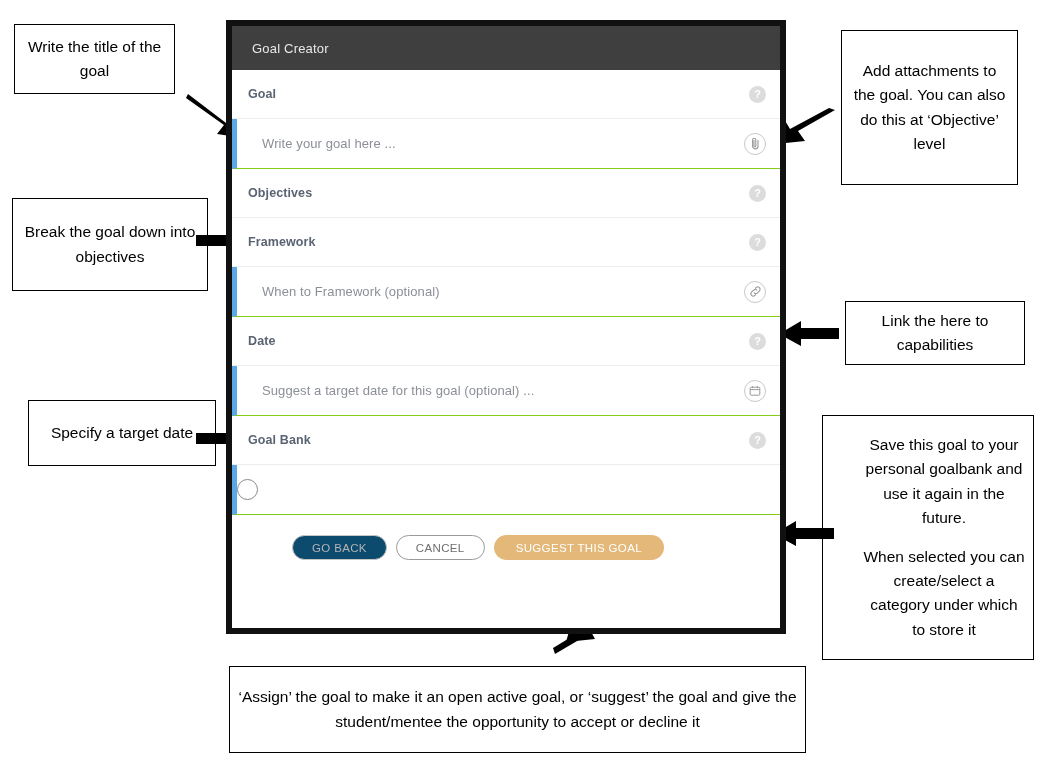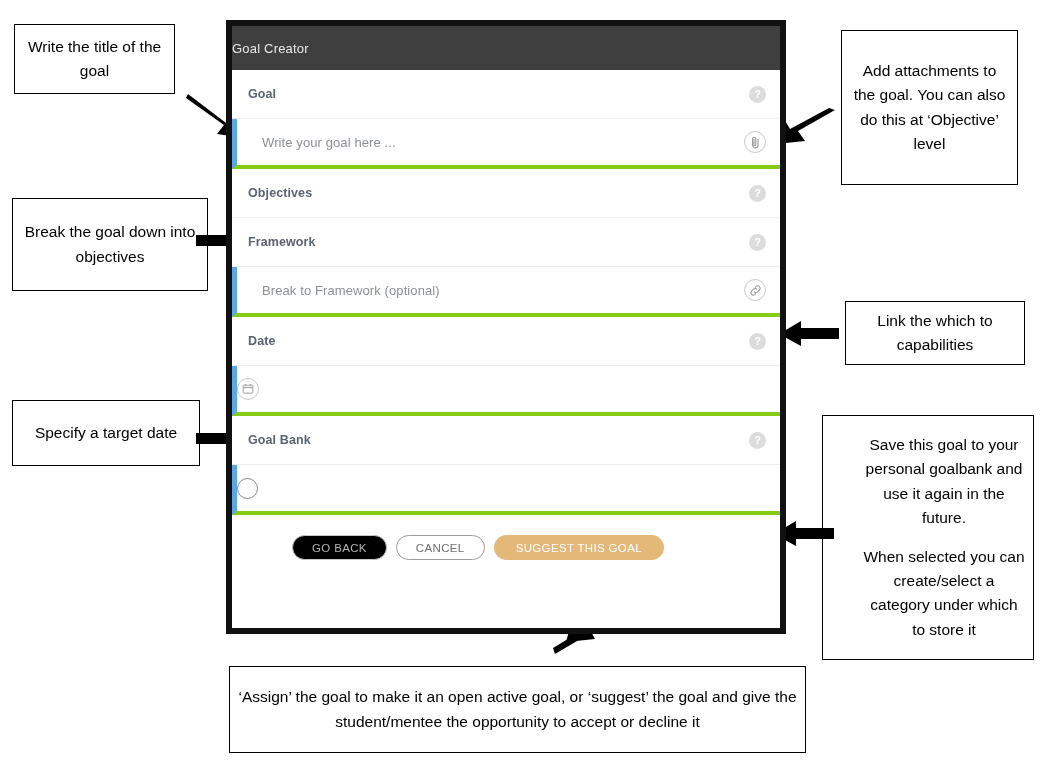--- a/index.html
+++ b/index.html
@@ -57,21 +57,21 @@
     height: 100%;
     background: #ffffff;
     overflow: hidden;
     position: relative;
   }
   .titlebar {
     height: 44px;
     background: #3f3f3f;
     display: flex;
     align-items: center;
-    padding-left: 0;
+    padding-left: 20px;
     box-sizing: border-box;
   }
   .titlebar-text {
     color: #e9e9e9;
     font-size: 13px;
     letter-spacing: 0.2px;
   }
 
   
   .form-body {
@@ -92,21 +92,21 @@
     color: #5a6472;
     letter-spacing: 0.1px;
   }
   .field-row {
     height: 50px;
     display: flex;
     align-items: center;
     justify-content: space-between;
     padding: 0 14px 0 0;
     box-sizing: border-box;
-    border-bottom: 4px solid #84cc16;
+    border-bottom: 1px solid #84cc16;
     border-left: 5px solid #5ba7e8;
     position: relative;
   }
   .field-placeholder {
     font-size: 13px;
     color: #8b8f96;
     padding-left: 25px;
     letter-spacing: 0.1px;
   }
 
@@ -163,21 +163,21 @@
     align-items: center;
     justify-content: center;
     font-size: 11.5px;
     letter-spacing: 0.35px;
     box-sizing: border-box;
     cursor: pointer;
     white-space: nowrap;
   }
   .btn-ghost {
     border: 1px solid #c6c6c6;
-    background: #000000;
+    background: #0c4a6e;
     color: #b4b4b4;
     padding: 8px 19px;
   }
   .btn-ghost-dark {
     border: 1px solid #9b9b9b;
     background: #ffffff;
     color: #6f6f6f;
     padding: 0 19px;
   }
   .btn-gold {
@@ -191,30 +191,30 @@
 <body>
 
 <div class="callout" style="left:14px; top:24px; width:161px; height:70px;">
   <p>Write the title of the goal</p>
 </div>
 
 <div class="callout" style="left:12px; top:198px; width:196px; height:93px;">
   <p>Break the goal down into objectives</p>
 </div>
 
-<div class="callout" style="left:12px; top:400px; width:188px; height:66px;">
+<div class="callout" style="left:28px; top:400px; width:188px; height:66px;">
   <p>Specify a target date</p>
 </div>
 
 <div class="callout" style="left:841px; top:30px; width:177px; height:155px;">
   <p>Add attachments to the goal. You can also do this at ‘Objective’ level</p>
 </div>
 
 <div class="callout" style="left:845px; top:301px; width:180px; height:64px;">
-  <p>Link the which to capabilities</p>
+  <p>Link the here to capabilities</p>
 </div>
 
 <div class="callout" style="left:822px; top:415px; width:212px; height:245px;padding-left:40px;">
   <p>Save this goal to your personal goalbank and use it again in the future.</p>
   <p>When selected you can create/select a category under which to store it</p>
 </div>
 
 <div class="callout" style="left:229px; top:666px; width:577px; height:87px; font-size:15.5px;">
   <p>‘Assign’ the goal to make it an open active goal, or ‘suggest’ the goal and give the student/mentee the opportunity to accept or decline it</p>
 </div>
@@ -287,34 +287,35 @@
       <div class="section-header">
         <span class="section-title">Objectives</span>
         <span class="help-icon">?</span>
       </div>
 
       <div class="section-header">
         <span class="section-title">Framework</span>
         <span class="help-icon">?</span>
       </div>
       <div class="field-row">
-        <span class="field-placeholder">Break to Framework (optional)</span>
+        <span class="field-placeholder">When to Framework (optional)</span>
         <span class="circle-icon">
           <svg width="13" height="13" viewBox="0 0 13 13" fill="none" stroke="#9a9a9a" stroke-width="1.1">
             <path d="M5.2 7.8 a2.3 2.3 0 0 0 3.3 0 L10.4 5.9 a2.3 2.3 0 0 0 -3.3 -3.3 L6.3 3.4" stroke-linecap="round"></path>
             <path d="M7.8 5.2 a2.3 2.3 0 0 0 -3.3 0 L2.6 7.1 a2.3 2.3 0 0 0 3.3 3.3 L6.7 9.6" stroke-linecap="round"></path>
           </svg>
         </span>
       </div>
 
       <div class="section-header">
         <span class="section-title">Date</span>
         <span class="help-icon">?</span>
       </div>
       <div class="field-row">
+        <span class="field-placeholder">Suggest a target date for this goal (optional) ...</span>
         <span class="circle-icon">
           <svg width="12" height="12" viewBox="0 0 12 12" fill="none" stroke="#9a9a9a" stroke-width="1">
             <rect x="1.2" y="2.2" width="9.6" height="8" rx="1"></rect>
             <line x1="1.2" y1="4.6" x2="10.8" y2="4.6"></line>
             <line x1="3.6" y1="1.2" x2="3.6" y2="3.2"></line>
             <line x1="8.4" y1="1.2" x2="8.4" y2="3.2"></line>
           </svg>
         </span>
       </div>
 

